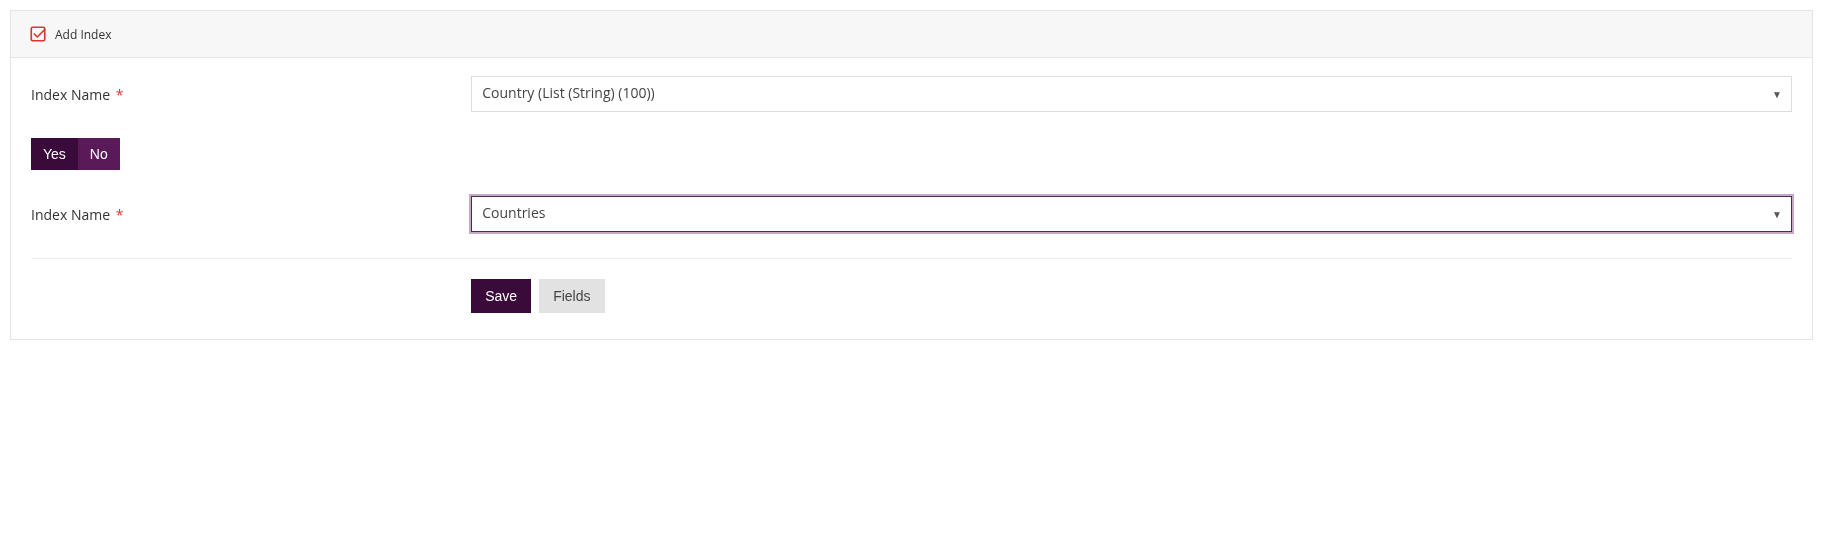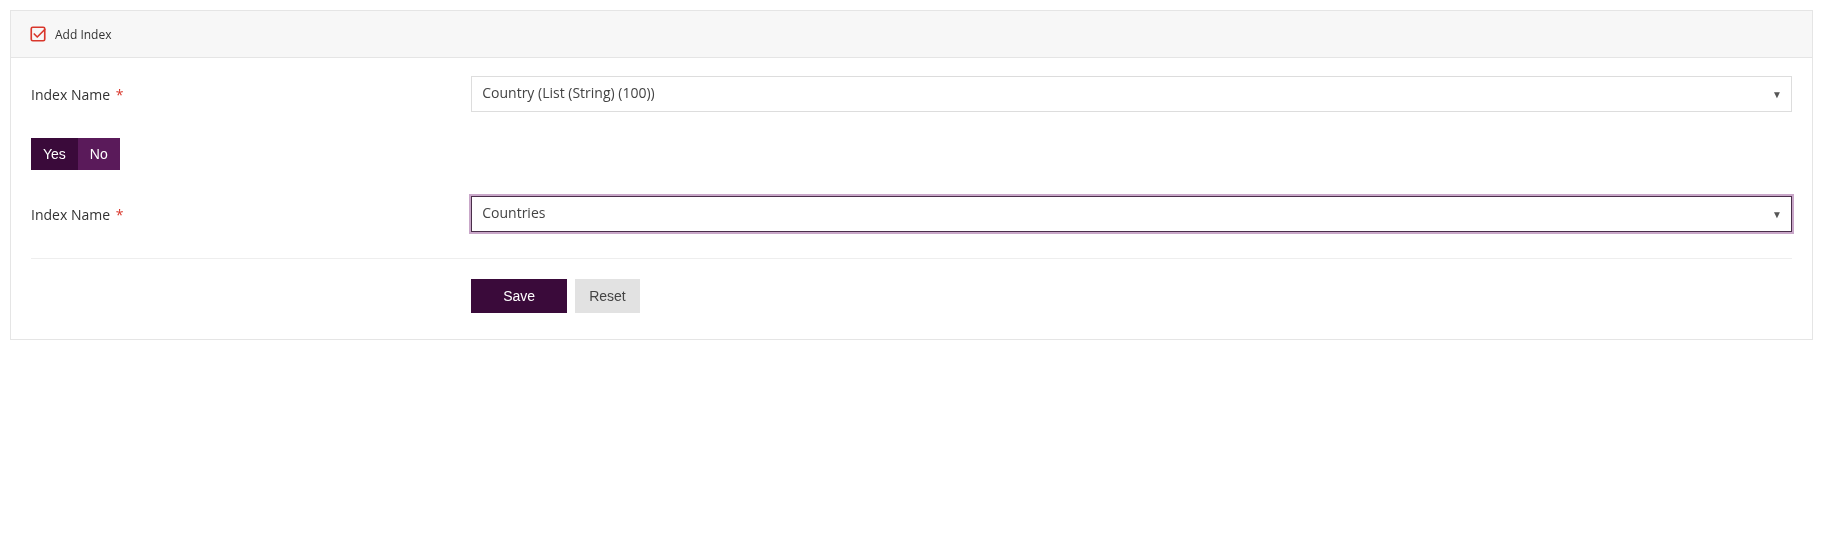--- a/index.html
+++ b/index.html
@@ -111,21 +111,21 @@
     margin: 4px 0 20px 0;
   }
   .button-row {
     display: flex;
     gap: 8px;
   }
   .btn-primary {
     background: #3a0a3a;
     color: #fff;
     border: none;
-    padding: 9px 32px;
+    padding: 9px 14px;
     font-size: 14px;
     cursor: pointer;
   }
   .btn-secondary {
     background: #e2e2e2;
     color: #444;
     border: none;
     padding: 9px 14px;
     font-size: 14px;
     cursor: pointer;
@@ -188,18 +188,18 @@
         </div>
       </div>
     </div>
 
     <hr class="divider">
 
     <div class="form-row" style="margin-bottom:0">
       <div class="spacer-label"></div>
       <div class="button-row">
         <button class="btn-primary">Save</button>
-        <button class="btn-secondary">Reset</button>
+        <button class="btn-secondary">Fields</button>
       </div>
     </div>
 
   </div>
 </div>
 
 </body></html>

